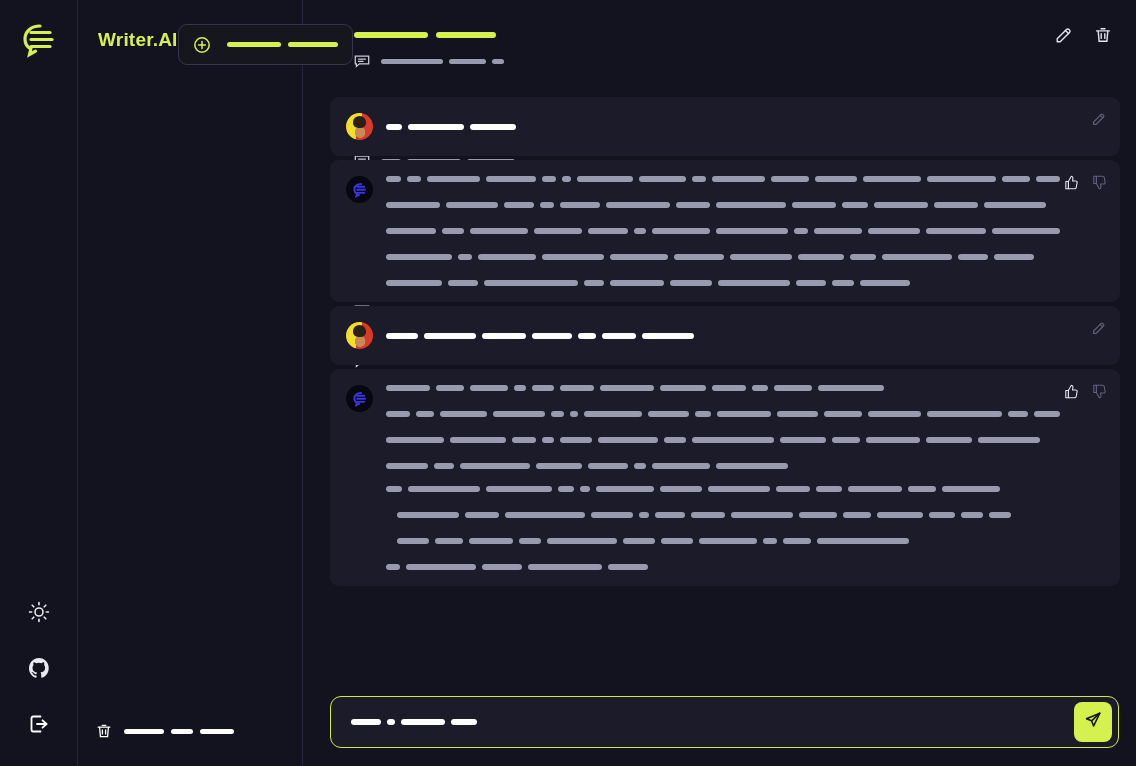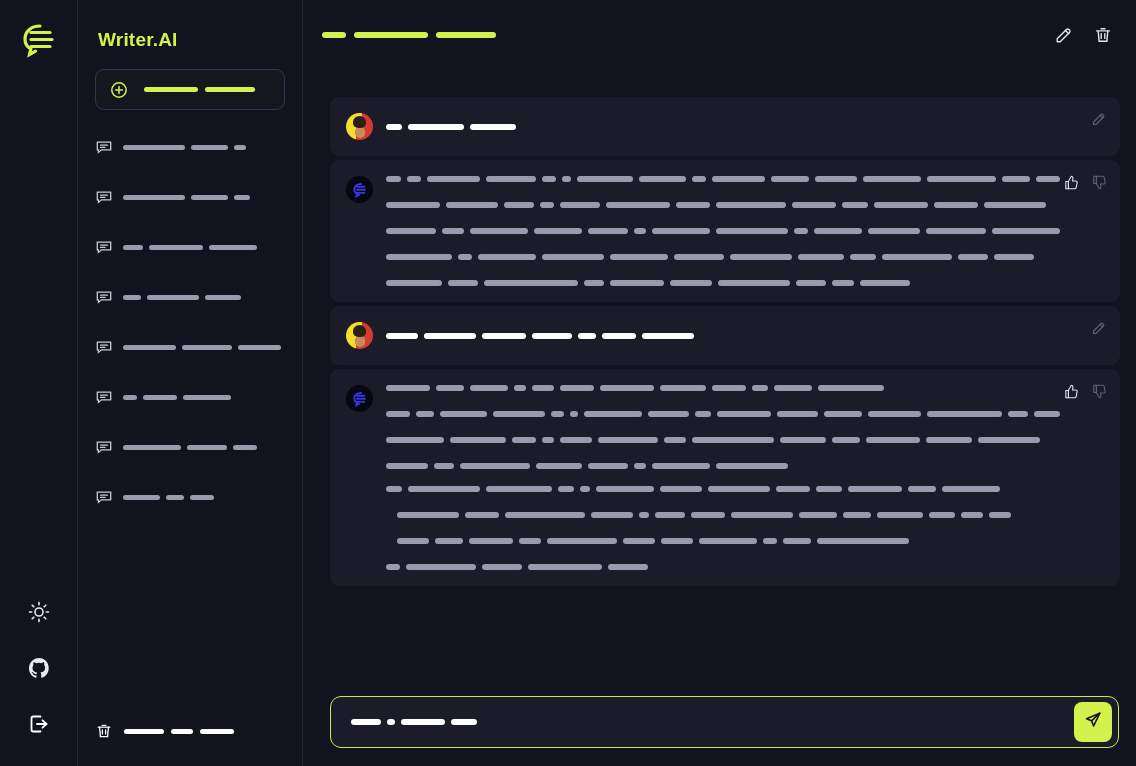--- a/index.html
+++ b/index.html
@@ -26,21 +26,21 @@
     display: flex; align-items: center; justify-content: center;
     cursor: pointer; border-radius: 8px;
   }
   .rail-btn:last-child { margin-bottom: 0; }
 
   
   .sidebar {
     width: 225px; flex: 0 0 225px;
     background: #13131f;
     border-right: 1px solid #24243a;
-    display: flex; flex-direction: column;
+    display: flex; flex-direction: row;
     padding: 24px 17px 0 17px;
     position: relative;
   }
   .brand {
     color: #d4f14e; font-size: 19px; font-weight: bold;
     letter-spacing: .2px; margin: 5px 0 18px 3px;
   }
   .new-chat {
     height: 41px; border: 1px solid #35354d; border-radius: 9px;
     display: flex; align-items: center; padding: 0 14px;

